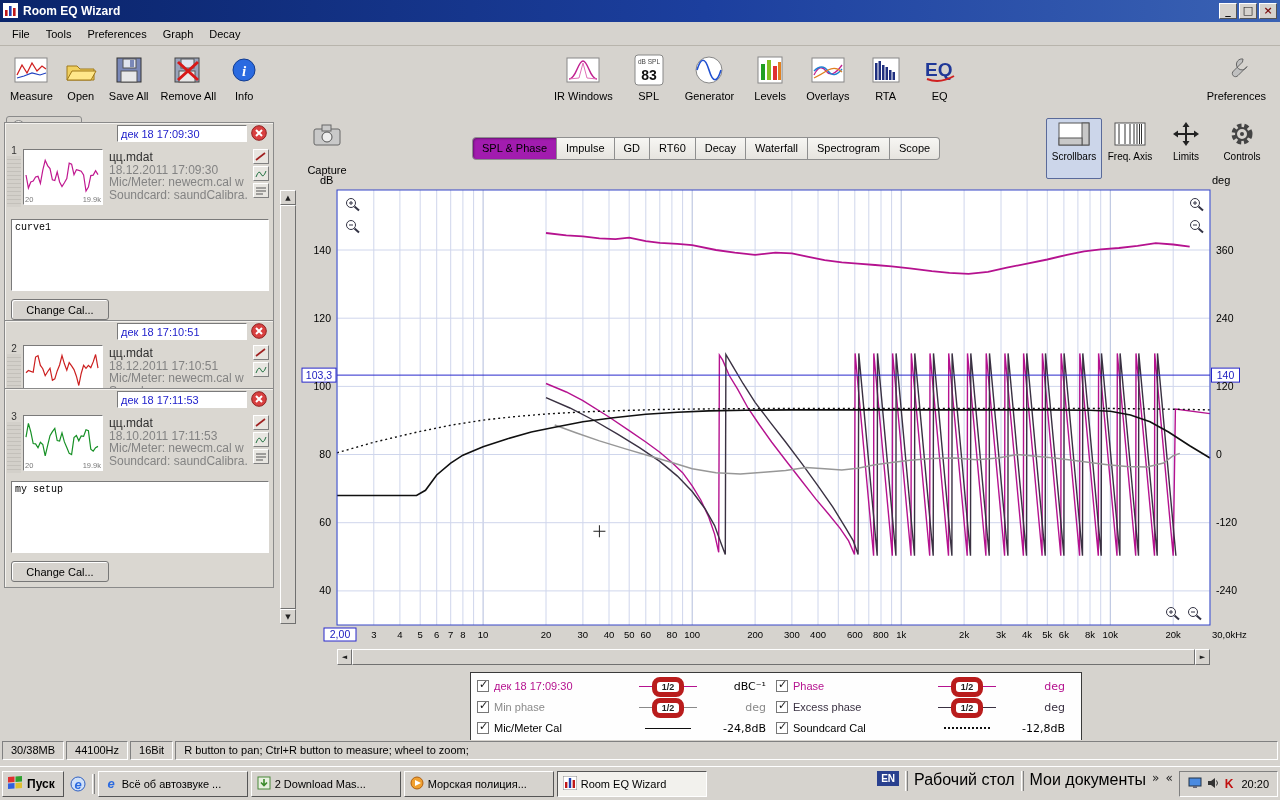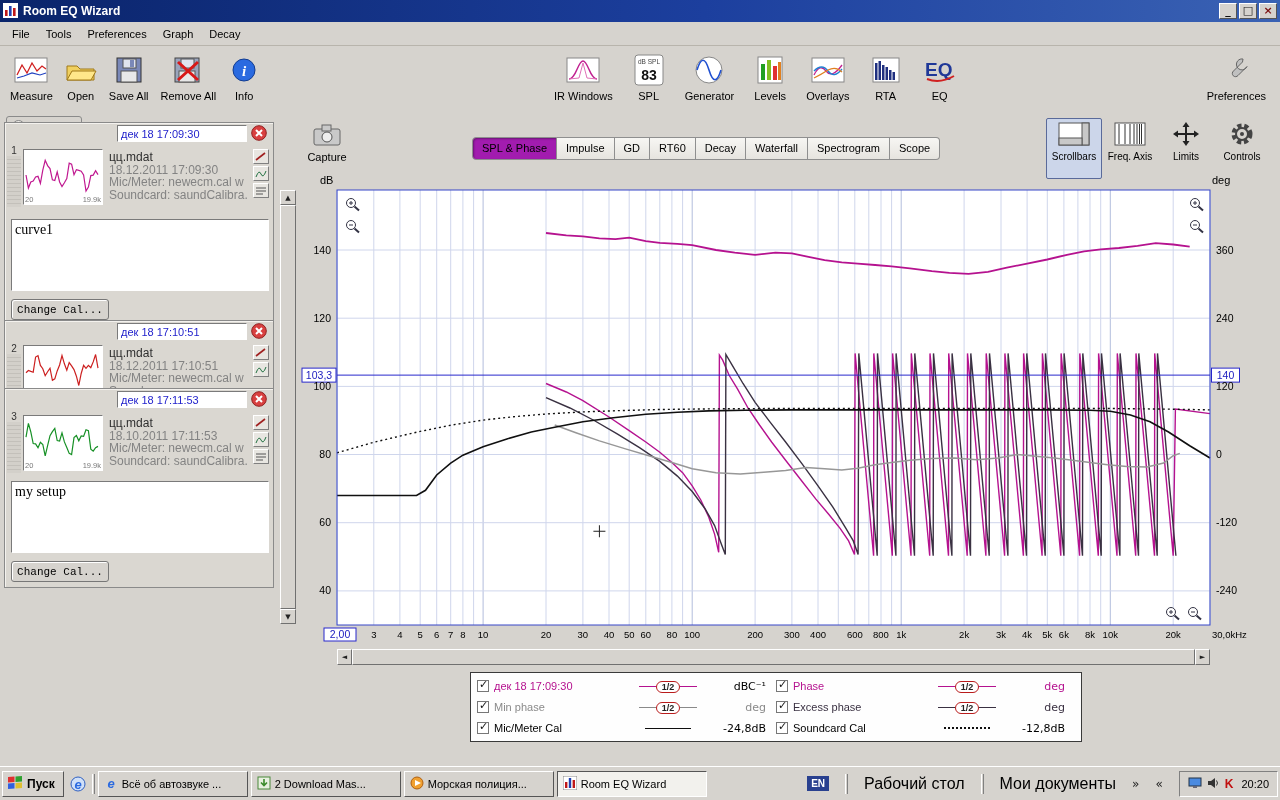--- a/index.html
+++ b/index.html
@@ -35,26 +35,26 @@
 .card .closebtn{position:absolute;left:246px;top:2px;width:17px;height:17px;border:none;background:transparent}
 .card .numstrip{position:absolute;left:2px;top:22px;width:14px;height:62px;font-size:10px;color:#333;text-align:center;background:repeating-linear-gradient(0deg,#d3d0ca 0 3px,#c3c0ba 3px 4px)}
 .card .numstrip b{display:block;background:#dad7d1;font-weight:normal}
 .thumb{position:absolute;left:18px;top:26px;width:80px;height:56px;background:#fff;border:1px solid;border-color:#7a7a7a #fff #fff #7a7a7a}
 .thumb .tmin{position:absolute;left:1px;bottom:0;font-size:7.5px;color:#777}
 .thumb .tmax{position:absolute;right:1px;bottom:0;font-size:7.5px;color:#777}
 .minfo{position:absolute;left:104px;top:28px;width:142px;font-size:12px;line-height:12.5px;color:#838383;white-space:nowrap;overflow:hidden}
 .minfo .fname{color:#2e2e2e}
 .actcol{position:absolute;left:248px;top:26px;width:17px;display:flex;flex-direction:column;gap:2px}
 .actbtn{width:16px;height:15px;background:#e8e6e1;border:1px solid;border-color:#fff #808080 #808080 #fff;display:flex;align-items:center;justify-content:center}
-.notes{position:absolute;left:6px;width:258px;height:72px;border:1px solid;border-color:#7a7a7a #fff #fff #7a7a7a;background:#fff;font-size:14px;font-family:Liberation Serif, serif;padding:2px 3px;resize:none}
-.calbtn{position:absolute;left:6px;width:98px;height:21px;background:#d6d3ce;border:1px solid #777;border-radius:3px;font-size:11px;font-family:Liberation Mono, monospace;box-shadow:inset 1px 1px 0 #fff}
+.notes{position:absolute;left:6px;width:258px;height:72px;border:1px solid;border-color:#7a7a7a #fff #fff #7a7a7a;background:#fff;font-size:10px;font-family:Liberation Mono, monospace;padding:2px 3px;resize:none}
+.calbtn{position:absolute;left:6px;width:98px;height:21px;background:#d6d3ce;border:1px solid #777;border-radius:3px;font-size:11px;font-family:Liberation Sans, sans-serif;box-shadow:inset 1px 1px 0 #fff}
 
 
 #capture-btn{position:absolute;left:304px;top:8px;width:46px;display:flex;flex-direction:column;align-items:center}
-#capture-btn .tlabel{margin-top:3px;font-size:11px}
+#capture-btn .tlabel{margin-top:16px;font-size:11px}
 #db-unit{position:absolute;left:320px;top:58px;font-size:11px}
 #deg-unit{position:absolute;left:1212px;top:58px;font-size:11px}
 #tabbar{position:absolute;left:472px;top:21px;display:flex;height:23px}
 .tab{border:1px solid #8f8f8f;border-left:none;background:linear-gradient(#f7f6f3,#e6e4df);padding:4px 9px 0 9px;font-size:11px;white-space:nowrap}
 .tab:first-child{border-left:1px solid #8f8f8f;border-radius:4px 0 0 4px}
 .tab:last-child{border-radius:0 4px 4px 0}
 .tab.active{background:#a21caf;box-shadow:inset 1px 1px 2px rgba(0,0,0,.35)}
 #gbtns{position:absolute;left:1046px;top:2px;display:flex}
 .gbtn{width:56px;height:61px;display:flex;flex-direction:column;align-items:center;justify-content:flex-start;padding-top:3px;border:1px solid transparent}
 .gbtn .glabel{font-size:10px;margin-top:3px;white-space:nowrap}
@@ -77,39 +77,39 @@
 
 
 #legend{position:absolute;left:470px;top:556px;width:612px;height:70px;background:#fefefe;border:1px solid #3a3a3a;padding:3px 6px;display:flex;flex-direction:column;justify-content:space-between}
 .lrow{display:flex;height:20px;align-items:center}
 .lcell{width:50%;display:flex;align-items:center;gap:5px;padding-right:10px}
 .cb{width:12px;height:12px;background:#fff;border:1px solid #777;position:relative;flex:0 0 12px}
 .cb::after{content:"✓";position:absolute;left:1px;top:-3px;font-size:11px;color:#111;font-family:"DejaVu Sans",sans-serif}
 .llabel{flex:1;font-size:11px;white-space:nowrap}
 .half{position:relative;width:62px;text-align:center;flex:0 0 62px}
 .half .hline{position:absolute;left:2px;right:2px;top:50%;border-top:1.6px solid currentColor}
-.half .pill{position:relative;background:#fff;border:1px solid #b91c1c;border-radius:8px;padding:0 5px;font-size:9px;color:#222}
+.half .pill{position:relative;background:#fff;border:5px solid #b91c1c;border-radius:8px;padding:0 5px;font-size:9px;color:#222}
 .lsample{width:62px;flex:0 0 62px;display:flex;align-items:center;justify-content:center}
 .lsample i{display:block;width:46px;border-top:1.8px solid #0f0f0f}
 .lsample.dotted i{border-top:2px dotted #0f0f0f}
 .lunit{width:62px;flex:0 0 62px;text-align:right;font-size:11px;font-family:"DejaVu Sans",sans-serif}
 .mag{color:#b5128f}.grayc{color:#8a8a8a}.darkc{color:#3a3142}.blk{color:#000}
 
 
 #statusbar{position:absolute;left:0;top:740px;width:1280px;height:21px;background:#d6d3ce;display:flex;gap:2px;padding:1px 2px}
 .scell{border:1px solid;border-color:#808080 #fff #fff #808080;padding:2px 8px;white-space:nowrap}
 .scell.grow{flex:1}
 
 
 #taskbar{position:absolute;left:0;top:766px;width:1280px;height:34px;background:#d6d3ce;border-top:1px solid #fff;display:flex;align-items:center;padding:0 2px;gap:3px}
 #start{height:26px;display:flex;align-items:center;gap:4px;padding:0 8px 0 4px;background:#d6d3ce;border:1px solid;border-color:#fff #555 #555 #fff;font-weight:bold;font-size:12px;font-family:"Liberation Sans",sans-serif}
 .ql{width:22px;height:24px;display:flex;align-items:center;justify-content:center}
 .task{width:150px;height:26px;display:flex;align-items:center;gap:4px;padding:0 5px;background:#d6d3ce;border:1px solid;border-color:#fff #555 #555 #fff;font-size:11px;white-space:nowrap;overflow:hidden}
 .task.active{background:#f2f1ed;border-color:#555 #fff #fff #555}
-.tb-right{margin-left:auto;display:flex;align-items:center;gap:16px}
+.tb-right{margin-left:auto;display:flex;align-items:flex-start;gap:6px}
 .lang{background:#29408f;color:#fff;font-size:10px;font-weight:bold;padding:2px 4px}
 .grip{width:3px;height:20px;border-left:1px solid #fff;border-right:1px solid #808080}
 .tblabel{font-size:16px;white-space:nowrap}
 .chev{font-size:12px;color:#222;font-family:"DejaVu Sans",sans-serif}
 .tray{display:flex;align-items:center;gap:5px;border:1px solid;border-color:#808080 #fff #fff #808080;height:26px;padding:0 8px}
 .trayk{color:#c01010;font-weight:bold;font-size:12px}
 .clock{font-size:11px;margin-left:3px}
 
 
 .arrow-up::after{content:"▲"}.arrow-down::after{content:"▼"}.arrow-left::after{content:"◄"}.arrow-right::after{content:"►"}
@@ -686,20 +686,26 @@
           <span class="llabel blk">Soundcard Cal</span>
           <span class="lsample dotted">
               <i></i>
             </span>
           <span class="lunit blk">-12,8dB</span>
         </div>
       </div>
     </div>
   </div>
 
+  <div id="statusbar">
+    <span class="scell">30/38MB</span>
+    <span class="scell">44100Hz</span>
+    <span class="scell">16Bit</span>
+    <span class="scell grow">R button to pan; Ctrl+R button to measure; wheel to zoom;</span>
+  </div>
 
   <div id="taskbar">
     <button id="start">
       <span><svg width="16" height="15">
             <g transform="skewY(-4)">
               <rect x="1" y="2" width="6.5" height="5.5" fill="#e03030"></rect>
               <rect x="8.5" y="2" width="6.5" height="5.5" fill="#30a030"></rect>
               <rect x="1" y="8.5" width="6.5" height="5.5" fill="#3060e0"></rect>
               <rect x="8.5" y="8.5" width="6.5" height="5.5" fill="#e0c030"></rect>
             </g>

